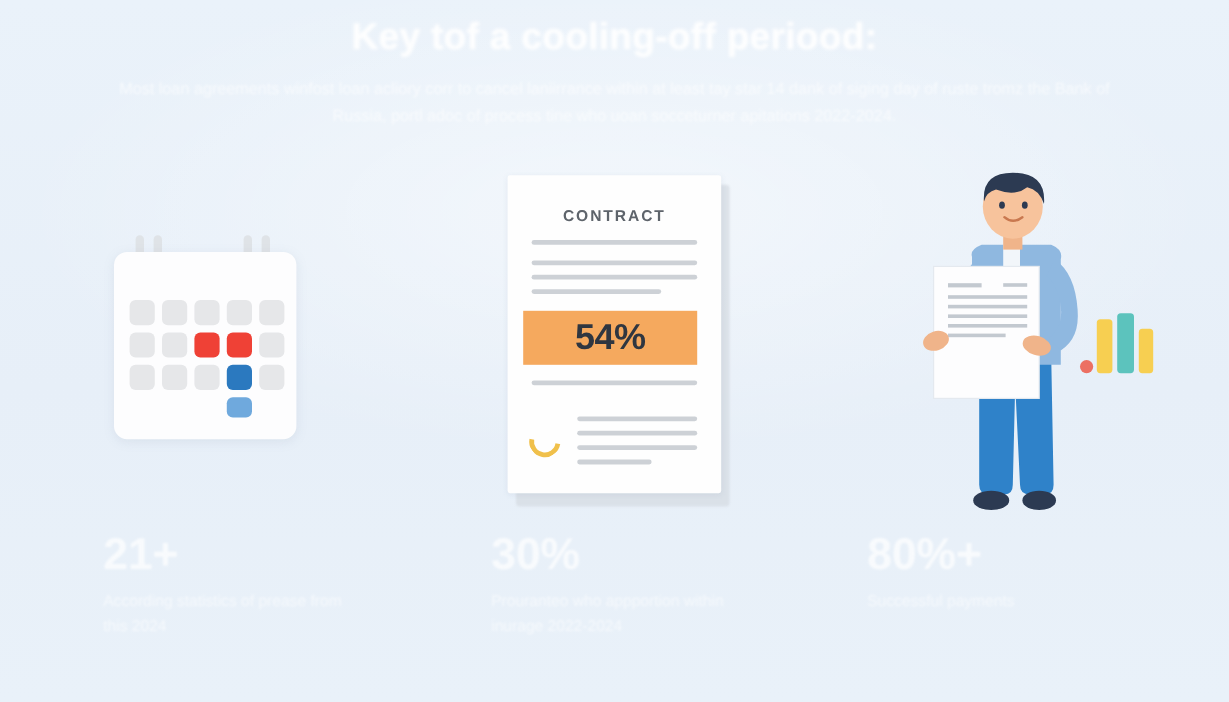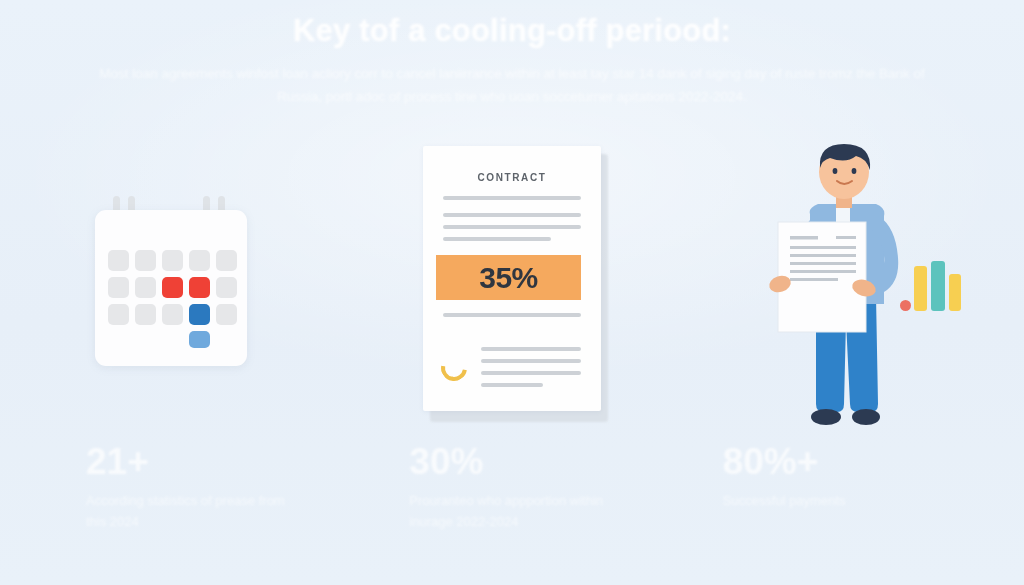--- a/index.html
+++ b/index.html
@@ -90,21 +90,21 @@
     position:absolute; left:7px; top:8px; width:178px; height:268px;
     background:#d6dce3; border-radius:3px; filter:blur(1px); opacity:.75;
   }
   .contract{
     position:absolute; left:0; top:0; width:178px; height:265px;
     background:#fefefe; border-radius:2px;
     box-shadow:0 1px 4px rgba(120,140,165,0.10);
     padding:26px 20px 0 20px;
   }
   .contract-title{
-    text-align:center; font-size:10px; font-weight:bold;
+    text-align:center; font-size:13px; font-weight:bold;
     letter-spacing:1.6px; color:#5e646b;
   }
   .line{ height:4px; border-radius:2px; background:#cdd1d6; margin-top:8px; }
   .line.w100{ width:100%; }
   .line.w78 { width:78%; }
   .line.w62 { width:62%; }
   .line.gap { margin-top:13px; }
 
   .pct-band{
     margin-top:14px; margin-left:-7px;
@@ -204,21 +204,21 @@
       <div class="contract-shadow"></div>
       <div class="contract">
         <div class="contract-title">CONTRACT</div>
 
         <div class="line w100 gap"></div>
         <div class="line w100 gap"></div>
         <div class="line w100"></div>
         <div class="line w78"></div>
 
         <div class="pct-band">
-          <span>35%</span>
+          <span>54%</span>
         </div>
 
         <div class="line w100 gap"></div>
 
         <div class="seal"></div>
         <div class="lower-lines">
           <div class="line w100"></div>
           <div class="line w100"></div>
           <div class="line w100"></div>
           <div class="line w62"></div>

